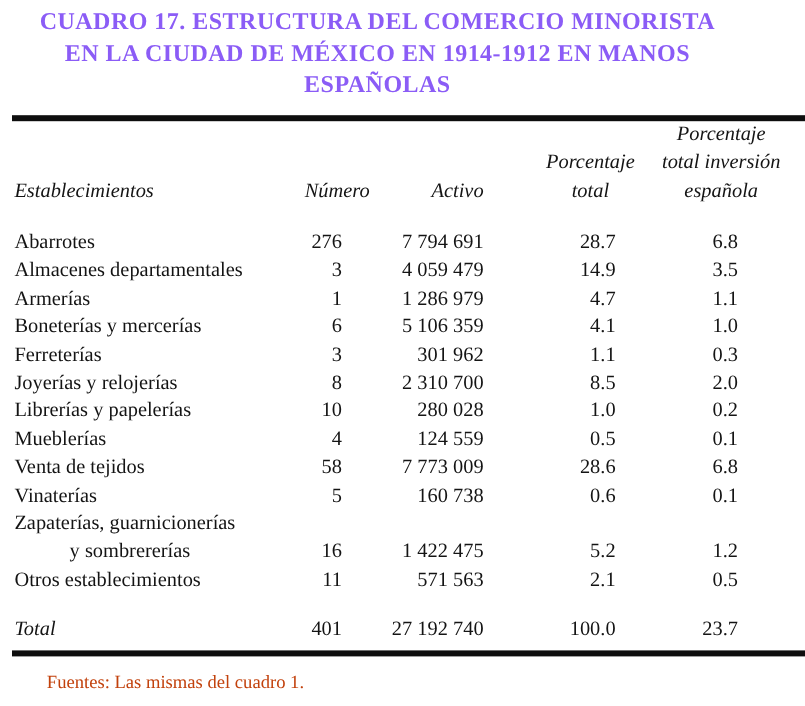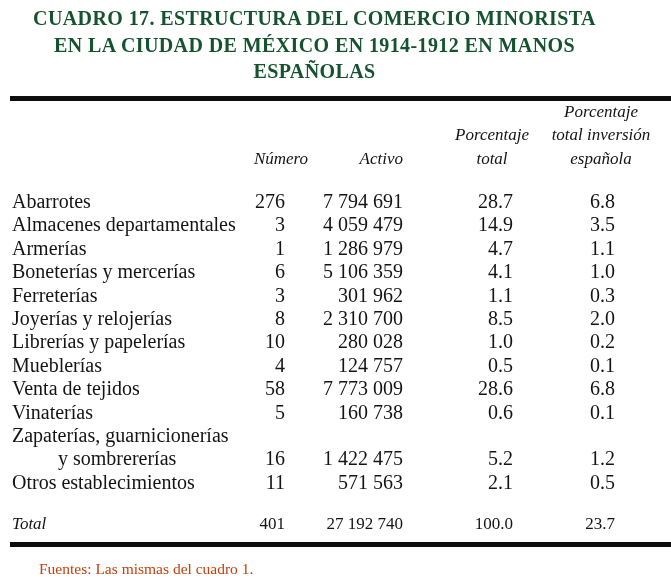--- a/index.html
+++ b/index.html
@@ -21,21 +21,21 @@
   .title {
     position: absolute;
     top: 5px;
     left: 0;
     width: 629px;
     text-align: center;
     font-size: 20px;
     font-weight: 700;
     letter-spacing: 0.4px;
     line-height: 26.5px;
-    color: #14532d;
+    color: #8b5cf6;
   }
 
   
   .rule {
     position: absolute;
     left: 10px;
     right: 0;
     height: 5px;
     background: #0e0e0e;
   }
@@ -63,21 +63,21 @@
   
   .tbody {
     position: absolute;
     top: 190px;
     left: 12px;
     width: 647px;
   }
   .row {
     position: relative;
     height: 23.4px;
-    font-size: 20px;
+    font-size: 17px;
     line-height: 23.4px;
     white-space: nowrap;
   }
   .c { position: absolute; top: 0; white-space: nowrap; }
   .c.name { left: 0; }
   .c.name.indent { left: 46px; }
   .c.num { text-align: right; }
   .n2 { right: 374px; }
   .n3 { right: 256px; }
   .n4 { right: 146px; }
@@ -110,20 +110,21 @@
 <div class="page">
 
   <div class="title">
     <div>CUADRO 17. ESTRUCTURA DEL COMERCIO MINORISTA</div>
     <div>EN LA CIUDAD DE MÉXICO EN 1914-1912 EN MANOS ESPAÑOLAS</div>
   </div>
 
   <div class="rule rule-top"></div>
 
   <div class="thead">
+    <div class="th th-estab">Establecimientos</div>
     <div class="th th-numero">Número</div>
     <div class="th th-activo">Activo</div>
     <div class="th th-pct">
       <div>Porcentaje</div>
       <div>total</div>
     </div>
     <div class="th th-inv">
       <div>Porcentaje</div>
       <div>total inversión</div>
       <div>española</div>
@@ -176,21 +177,21 @@
       <div class="row">
         <span class="c name">Librerías y papelerías</span>
         <span class="c num n2">10</span>
         <span class="c num n3">280 028</span>
         <span class="c num n4">1.0</span>
         <span class="c num n5">0.2</span>
       </div>
       <div class="row">
         <span class="c name">Mueblerías</span>
         <span class="c num n2">4</span>
-        <span class="c num n3">124 757</span>
+        <span class="c num n3">124 559</span>
         <span class="c num n4">0.5</span>
         <span class="c num n5">0.1</span>
       </div>
       <div class="row">
         <span class="c name">Venta de tejidos</span>
         <span class="c num n2">58</span>
         <span class="c num n3">7 773 009</span>
         <span class="c num n4">28.6</span>
         <span class="c num n5">6.8</span>
       </div>

